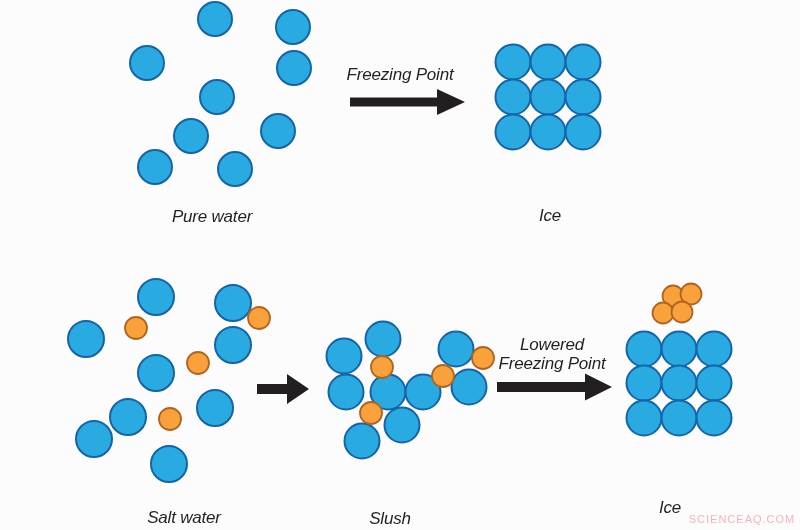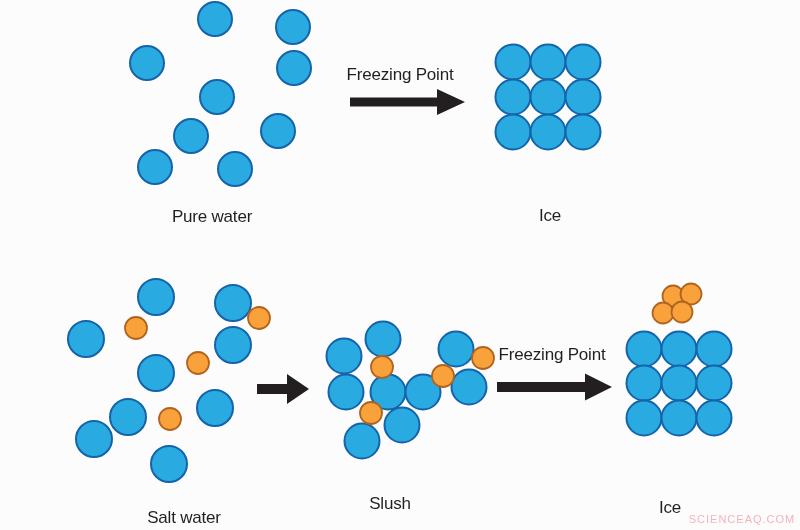--- a/index.html
+++ b/index.html
@@ -19,26 +19,27 @@
     width: 800px; height: 530px;
   }
   .lbl {
     position: absolute;
     transform: translate(-50%, -50%);
     color: #231f20;
     font-size: 17px;
     letter-spacing: -0.2px;
     white-space: nowrap;
     text-align: center;
+    font-style: italic;
   }
   .lbl-freezing   { left: 400px; top: 75px;  }
   .lbl-pure-water { left: 212px; top: 217px; }
   .lbl-ice-top    { left: 550px; top: 216px; }
   .lbl-salt-water { left: 184px; top: 518px; }
-  .lbl-slush      { left: 390px; top: 504px; }
+  .lbl-slush      { left: 390px; top: 519px; }
   .lbl-lowered    { left: 552px; top: 354px; line-height: 19px; }
   .lbl-ice-bottom { left: 670px; top: 508px; }
   .watermark {
     position: absolute;
     left: 742px; top: 519px;
     transform: translate(-50%, -50%);
     color: #f5b2bc;
     font-size: 11px;
     letter-spacing: 1px;
     white-space: nowrap;
@@ -112,20 +113,21 @@
       <polygon points="497,382 585,382 585,373.5 612,387 585,400.5 585,392 497,392" fill="#231f20"></polygon>
     </svg>
 
   <div class="lbl lbl-freezing">Freezing Point</div>
   <div class="lbl lbl-pure-water">Pure water</div>
   <div class="lbl lbl-ice-top">Ice</div>
   <div class="lbl lbl-salt-water">Salt water</div>
   <div class="lbl lbl-slush">Slush</div>
 
   <div class="lbl lbl-lowered">
+    <div>Lowered</div>
     <div>Freezing Point</div>
   </div>
 
   <div class="lbl lbl-ice-bottom">Ice</div>
 
   <div class="watermark">SCIENCEAQ.COM</div>
 
 </div>
 
 </body></html>

